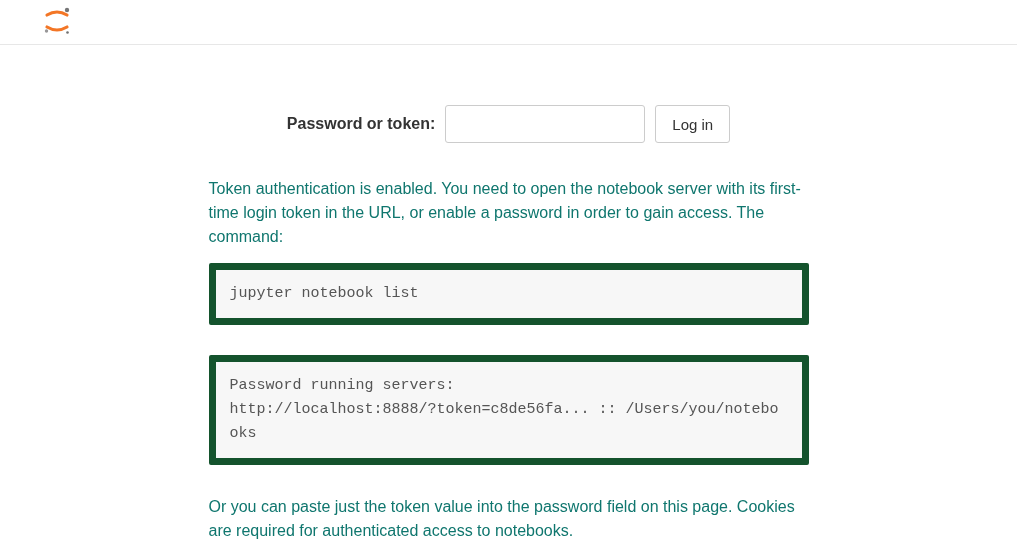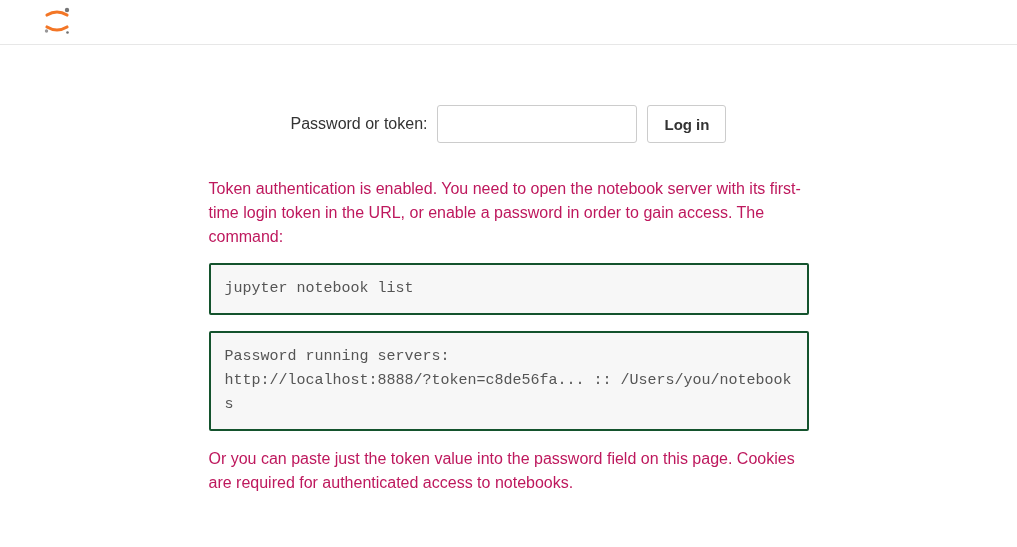--- a/index.html
+++ b/index.html
@@ -33,57 +33,57 @@
     .login-row {
       display: flex;
       align-items: center;
       justify-content: center;
       gap: 10px;
       margin-bottom: 34px;
     }
     .login-label {
       font-size: 16px;
       color: #333;
+      font-weight: bold;
     }
     .pw-input {
       width: 200px;
       height: 38px;
       border: 1px solid #ccc;
       border-radius: 3px;
       padding: 6px 10px;
       font-size: 15px;
     }
     .login-btn {
       height: 38px;
       padding: 0 16px;
       border: 1px solid #ccc;
       border-radius: 3px;
       background: #fff;
       font-size: 15px;
       color: #333;
       cursor: pointer;
-      font-weight: bold;
     }
     .body-text {
       font-size: 16px;
       line-height: 1.5;
-      color: #be185d;
+      color: #0f766e;
       margin-bottom: 14px;
     }
     pre.code {
       background: #f7f7f7;
-      border: 2px solid #14532d;
+      border: 7px solid #14532d;
       border-radius: 2px;
       padding: 12px 14px;
       font-family: Menlo, Monaco, Consolas, "Courier New", monospace;
       font-size: 15px;
       color: #555;
       white-space: pre-wrap;
       word-break: break-all;
-      margin-bottom: 16px;
+      margin-bottom: 30px;
       line-height: 1.6;
     }
   </style>
 </head>
 <body>
 
 <div class="header">
   <div class="logo-wrap">
     <span>
       <svg width="30" height="30" viewBox="0 0 30 30">

